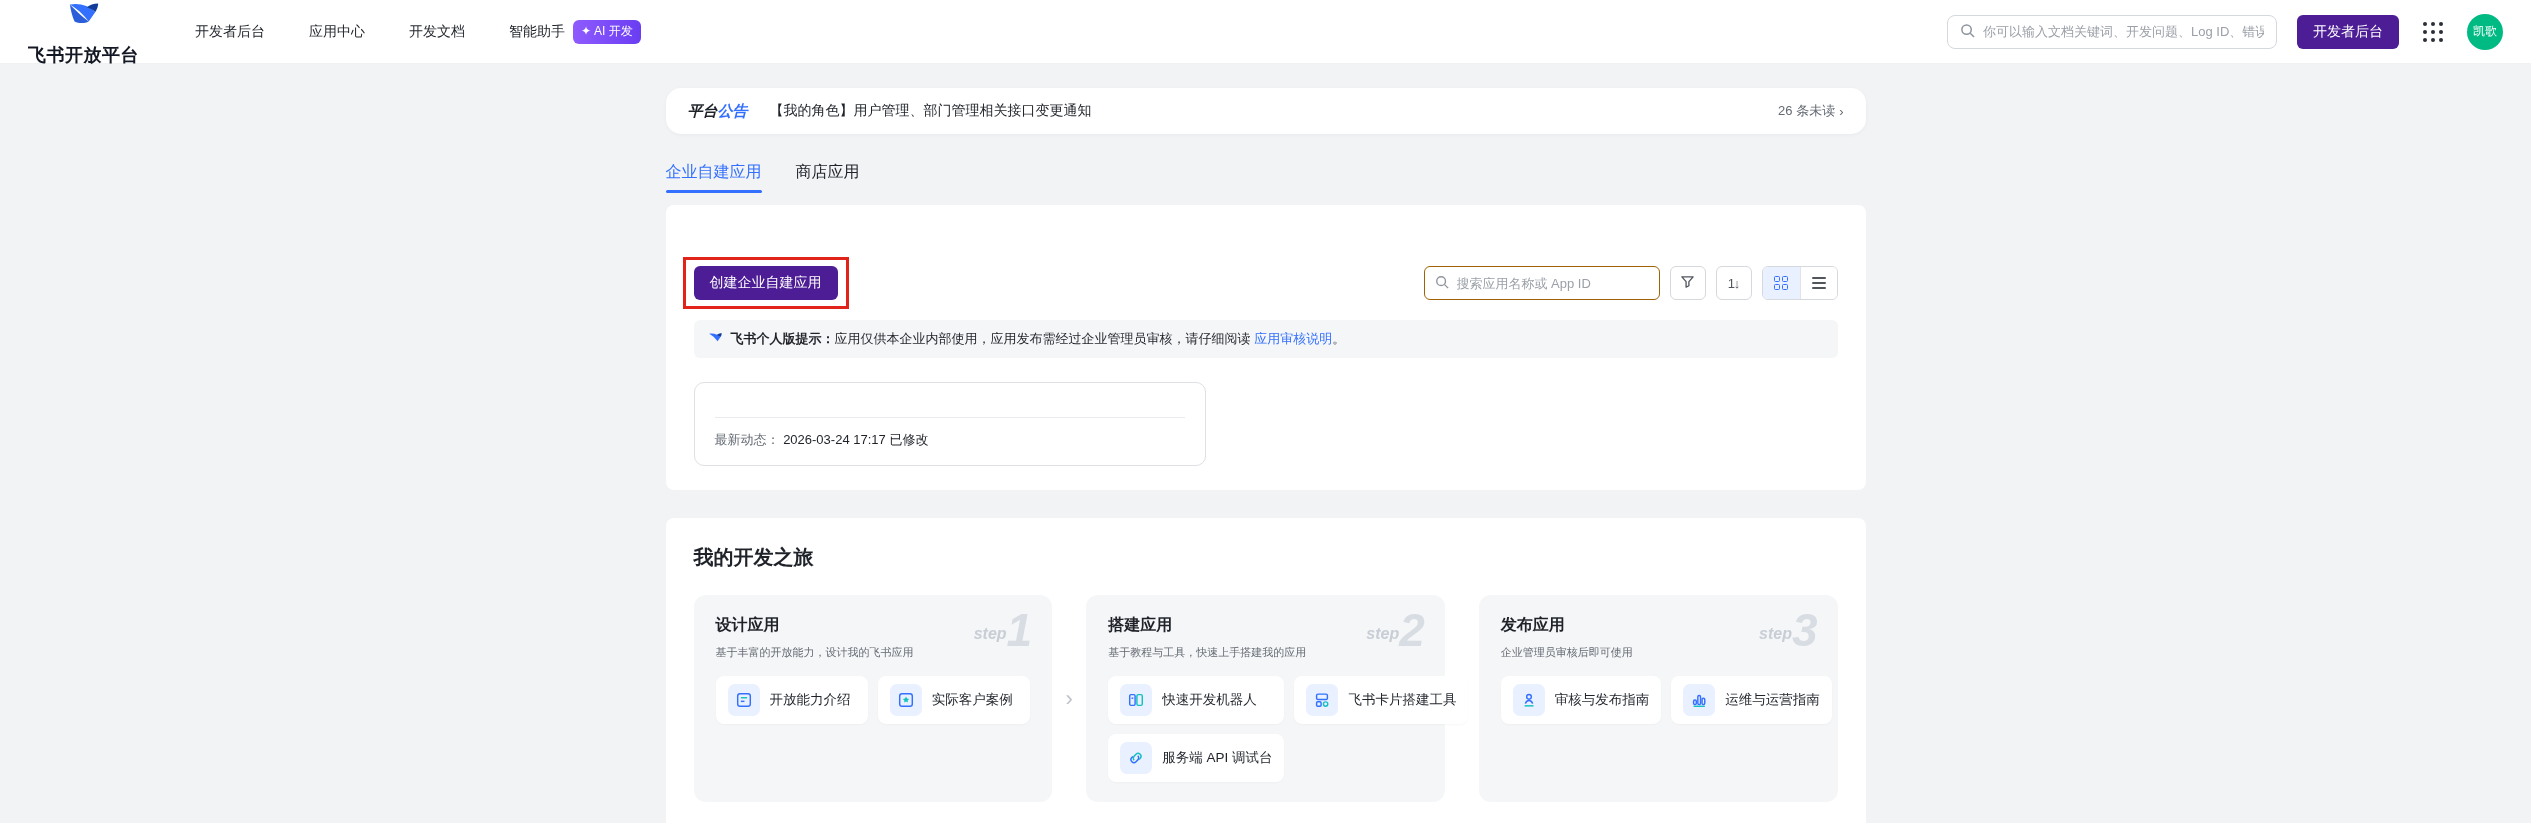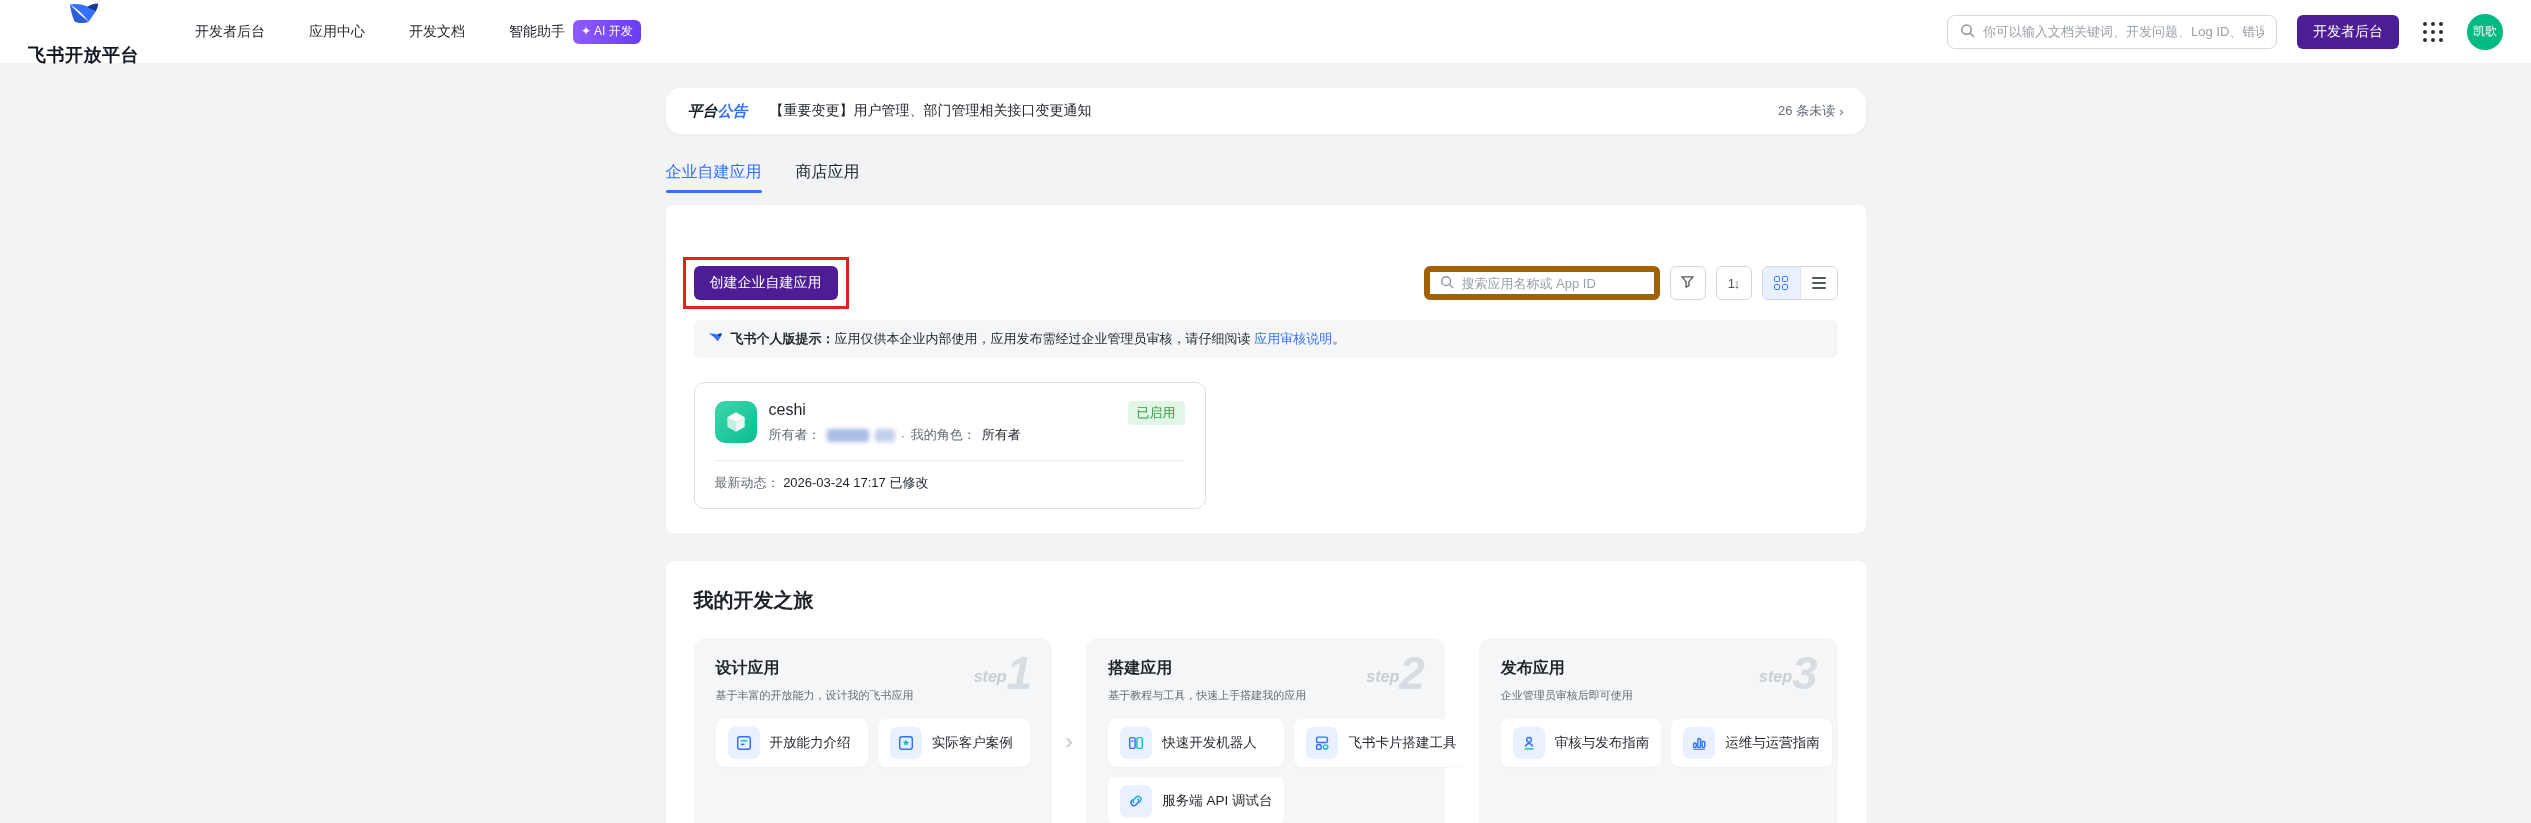--- a/index.html
+++ b/index.html
@@ -69,21 +69,21 @@
   .card { background:#fff; border-radius:8px; }
   .card-main { margin-top:12px; padding:26px 28px 24px; }
   .toolbar { display:flex; align-items:center; justify-content:space-between;margin-top:35px; }
   .create-wrap { position:relative; display:inline-block; }
   .annotation-box {
     position:absolute; left:-11px; top:-9px; right:-11px; bottom:-9px;
     border:3px solid #e2231a; pointer-events:none;
   }
   .toolbar-right { display:flex; align-items:center; gap:10px; }
   .app-search {
-    width:236px; height:34px; border:6px solid #a16207; border-radius:6px;
+    width:236px; height:34px; border:1px solid #a16207; border-radius:6px;
     display:flex; align-items:center; gap:8px; padding:0 10px; background:#fff;
   }
   .app-search input { border:none; outline:none; flex:1; font-size:13px; font-family:inherit; }
   .app-search input::placeholder { color:#9ba0a8; }
   .icon-btn {
     width:36px; height:34px; border:1px solid #d5d8dd; border-radius:6px; background:#fff;
     display:flex; align-items:center; justify-content:center; cursor:pointer; color:#51565d;
   }
   .sort-txt { font-size:13px; color:#51565d; letter-spacing:-1px; }
   .segmented {
@@ -210,21 +210,21 @@
     </div>
   </div>
 </div>
 
 <div class="container">
 
   <div class="announce">
     <span class="announce-label">
       <span>平台</span><span class="blue">公告</span>
     </span>
-    <span class="announce-msg">【重要变更】用户管理、部门管理相关接口变更通知</span>
+    <span class="announce-msg">【我的角色】用户管理、部门管理相关接口变更通知</span>
     <span class="announce-unread">
       <span>26 条未读</span>
       <span>›</span>
     </span>
   </div>
 
   <div class="tabs">
     <span class="tab active">企业自建应用</span>
     <span class="tab">商店应用</span>
   </div>
@@ -281,41 +281,20 @@
           <path d="M3 9 C13 7 23 10 30 17 L23 27 C17 19 10 13 3 9 Z" fill="#3370ff"></path>
           <path d="M30 17 C32 14 33 11 33 8 C28 8 24 9.5 21 12 C24.5 13.2 27.6 14.9 30 17 Z" fill="#133c9a"></path>
         </svg>
       </span>
       <span>
         <b>飞书个人版提示：</b><span>应用仅供本企业内部使用，应用发布需经过企业管理员审核，请仔细阅读 </span><span class="tip-link">应用审核说明</span><span>。</span>
       </span>
     </div>
 
     <div class="app-card">
-      <div class="app-card-top">
-        <div class="app-icon">
-          <svg width="26" height="26" viewBox="0 0 24 24">
-            <path d="M12 3l8 4.5-8 4.5-8-4.5z" fill="#ffffff"></path>
-            <path d="M4 7.5v9l8 4.5v-9z" fill="rgba(255,255,255,.72)"></path>
-            <path d="M20 7.5v9l-8 4.5v-9z" fill="rgba(255,255,255,.9)"></path>
-          </svg>
-        </div>
-        <div class="app-info">
-          <div class="app-name">ceshi</div>
-          <div class="app-meta">
-            <span>所有者：</span>
-            <span class="blur-blob blob-a"></span>
-            <span class="blur-blob blob-b"></span>
-            <span>·</span>
-            <span>我的角色：</span>
-            <span class="role">所有者</span>
-          </div>
-        </div>
-        <span class="status-badge">已启用</span>
-      </div>
       <div class="app-divider"></div>
       <div class="app-activity">
         <span>最新动态：</span>
         <span class="val">2026-03-24 17:17 已修改</span>
       </div>
     </div>
   </div>
 
   <div class="card card-journey">
     <div class="journey-title">我的开发之旅</div>

